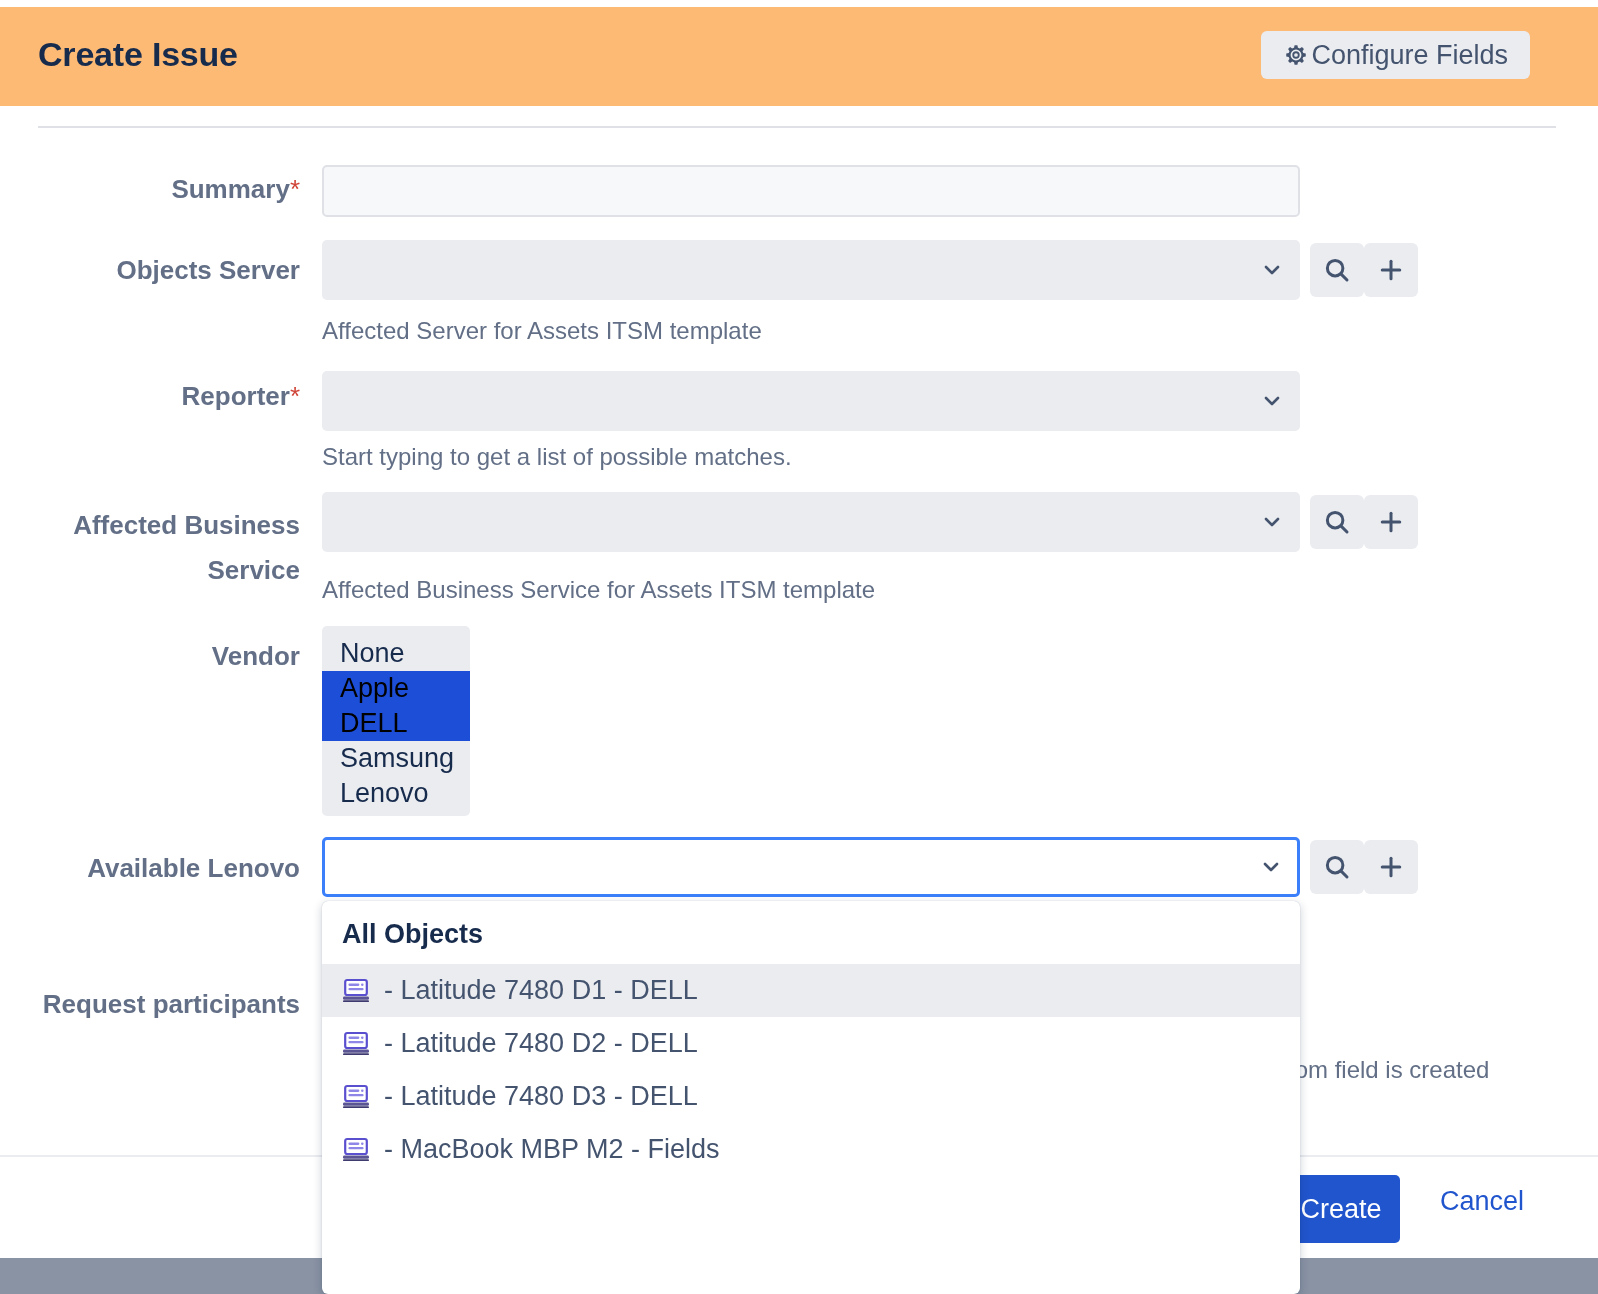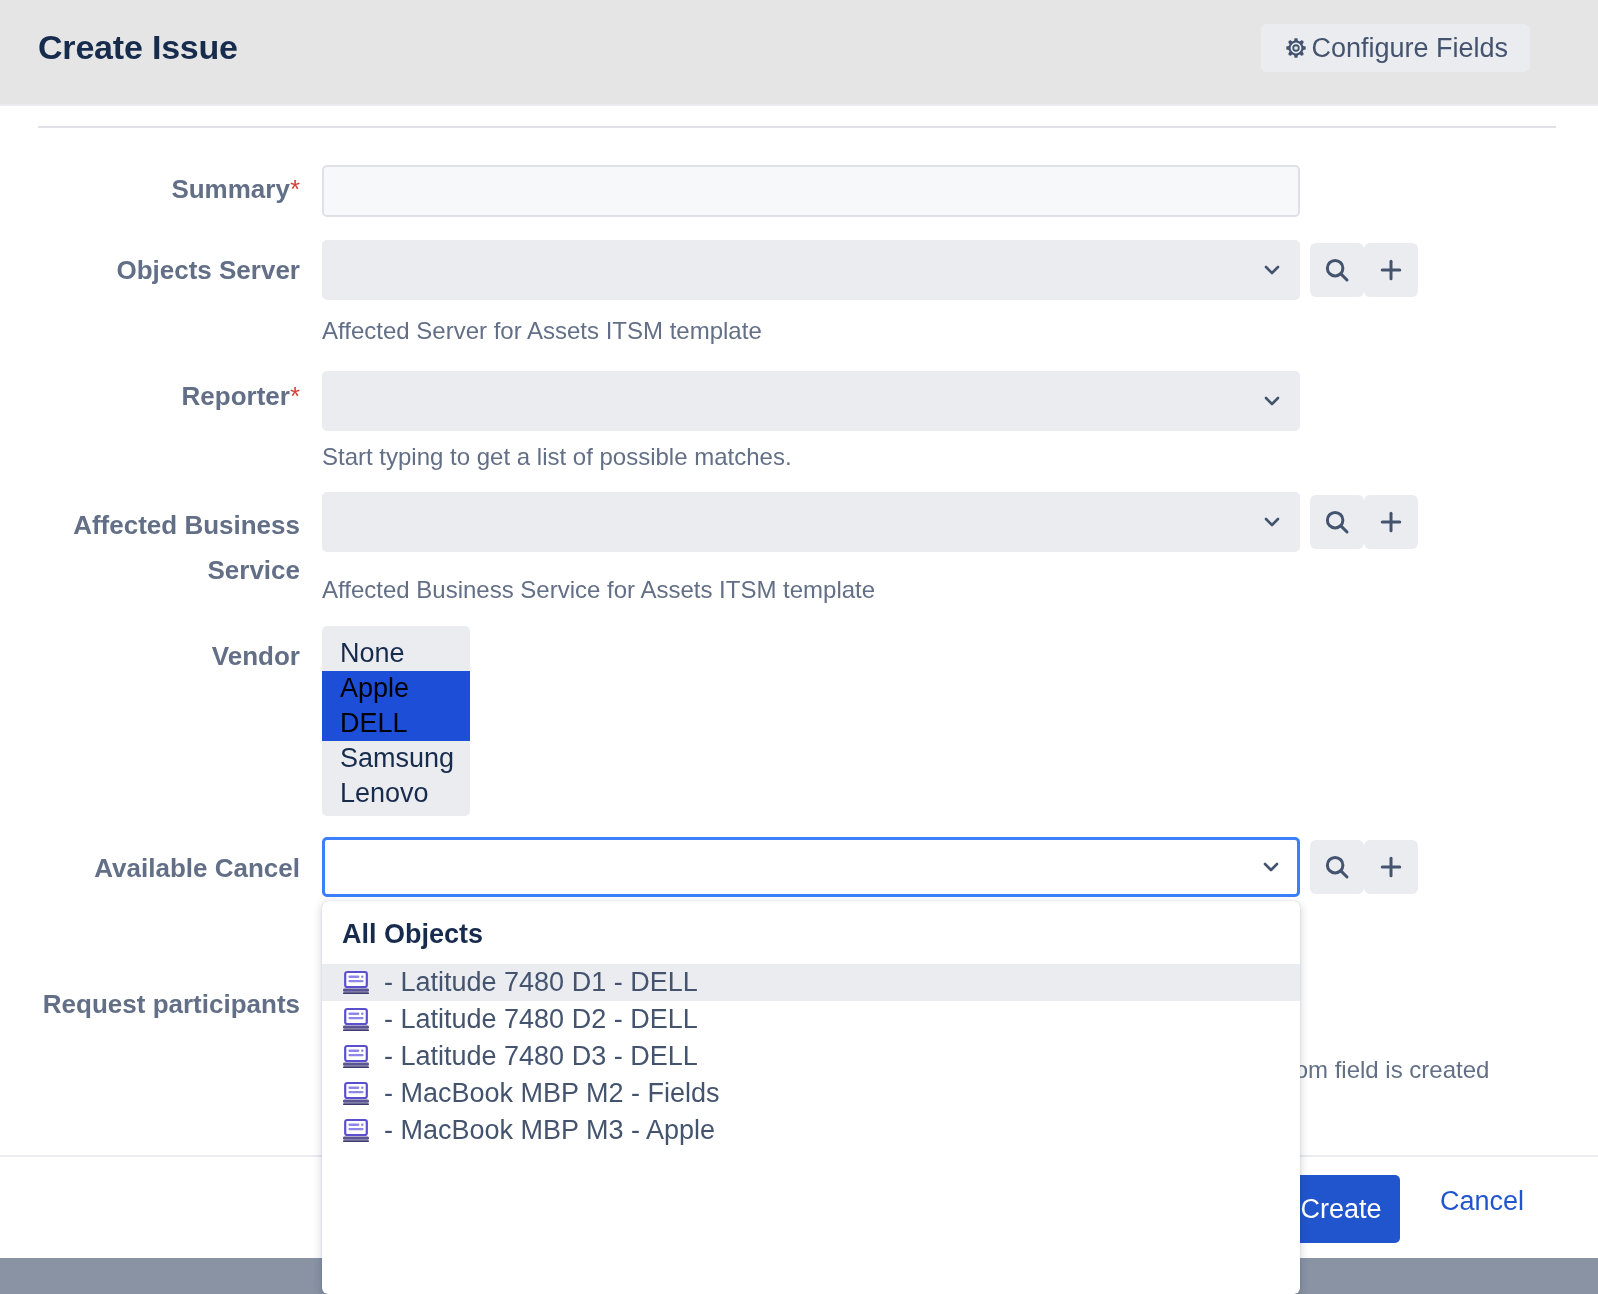--- a/index.html
+++ b/index.html
@@ -11,23 +11,23 @@
     overflow: hidden;
   }
   #app {
     position: relative;
     width: 1598px; height: 1294px;
     background: #ffffff;
   }
 
   
   .modal-header {
-    position: absolute; top: 0; left: 0;
+    position: absolute; top: 7px; left: 0;
     width: 1598px; height: 106px;
-    background: #e5e5e5;
+    background: #fdba74;
     border-bottom: 2px solid #ebecf0;
     text-decoration: underline;
   }
   .modal-title {
     position: absolute;
     left: 38px; top: 28px;
     font-size: 34px;
     font-weight: 600;
     color: #172b4d;
     letter-spacing: -0.2px;
@@ -152,21 +152,21 @@
   .dropdown-group-title {
     font-size: 27px;
     font-weight: bold;
     color: #172b4d;
     padding: 18px 0 14px 20px;
     white-space: nowrap;
   }
   .dd-option {
     display: flex; align-items: center;
     gap: 14px;
-    height: 37px;
+    height: 53px;
     padding-left: 20px;
     font-size: 27px;
     color: #44546f;
     white-space: nowrap;
     cursor: pointer;
   }
   .dd-option.highlighted { background: #ebecf0; }
   .laptop-icon { width: 28px; height: 26px; flex: 0 0 auto; display: block; }
 
   
@@ -300,21 +300,21 @@
       <div class="vendor-list" id="vendor-list" style="left:322px; top:520px; width:148px; height:190px;">
           <div class="vendor-opt">None</div>
           <div class="vendor-opt selected">Apple</div>
           <div class="vendor-opt selected">DELL</div>
           <div class="vendor-opt">Samsung</div>
           <div class="vendor-opt">Lenovo</div>
         </div>
     </div>
 
     <div class="field-row">
-      <div class="field-label" style="left:0; top:743px; width:300px;">Available Cancel</div>
+      <div class="field-label" style="left:0; top:743px; width:300px;">Available Lenovo</div>
       <div class="field-input focused" style="left:322px; top:731px; width:978px; height:60px;">
         <svg class="chev" viewBox="0 0 24 24" fill="none" stroke="#44546f" stroke-width="2.6" stroke-linecap="round" stroke-linejoin="round">
             <polyline points="6 9 12 15 18 9"></polyline>
           </svg>
       </div>
       <div class="icon-btn" style="left:1310px; top:734px;">
         <svg width="30" height="30" viewBox="0 0 24 24" fill="none" stroke="#44546f" stroke-width="2.4" stroke-linecap="round">
             <circle cx="10.5" cy="10.5" r="6.2"></circle>
             <line x1="15.3" y1="15.3" x2="20" y2="20"></line>
           </svg>
@@ -380,29 +380,18 @@
           <svg class="laptop-icon" viewBox="0 0 28 26">
             <rect x="3.2" y="2" width="21.6" height="15" rx="2" fill="#ffffff" stroke="#5a4fcf" stroke-width="2.2"></rect>
             <rect x="6.4" y="5.6" width="11" height="2.3" rx="1.1" fill="#8f87e8"></rect>
             <rect x="19" y="5.6" width="2.6" height="2.3" rx="1.1" fill="#8f87e8"></rect>
             <rect x="6.4" y="10" width="15.2" height="2.3" rx="1.1" fill="#8f87e8"></rect>
             <rect x="1" y="18.6" width="26" height="3.2" rx="1.4" fill="#5b5693"></rect>
             <rect x="1" y="22.3" width="26" height="1.8" rx="0.9" fill="#3f3b70"></rect>
           </svg>
           <span>- MacBook MBP M2 - Fields</span>
         </div>
-        <div class="dd-option">
-          <svg class="laptop-icon" viewBox="0 0 28 26">
-            <rect x="3.2" y="2" width="21.6" height="15" rx="2" fill="#ffffff" stroke="#5a4fcf" stroke-width="2.2"></rect>
-            <rect x="6.4" y="5.6" width="11" height="2.3" rx="1.1" fill="#8f87e8"></rect>
-            <rect x="19" y="5.6" width="2.6" height="2.3" rx="1.1" fill="#8f87e8"></rect>
-            <rect x="6.4" y="10" width="15.2" height="2.3" rx="1.1" fill="#8f87e8"></rect>
-            <rect x="1" y="18.6" width="26" height="3.2" rx="1.4" fill="#5b5693"></rect>
-            <rect x="1" y="22.3" width="26" height="1.8" rx="0.9" fill="#3f3b70"></rect>
-          </svg>
-          <span>- MacBook MBP M3 - Apple</span>
-        </div>
       </div>
   </div>
 
   <div class="bottom-band"></div>
 
 </div>
 
 </body></html>

